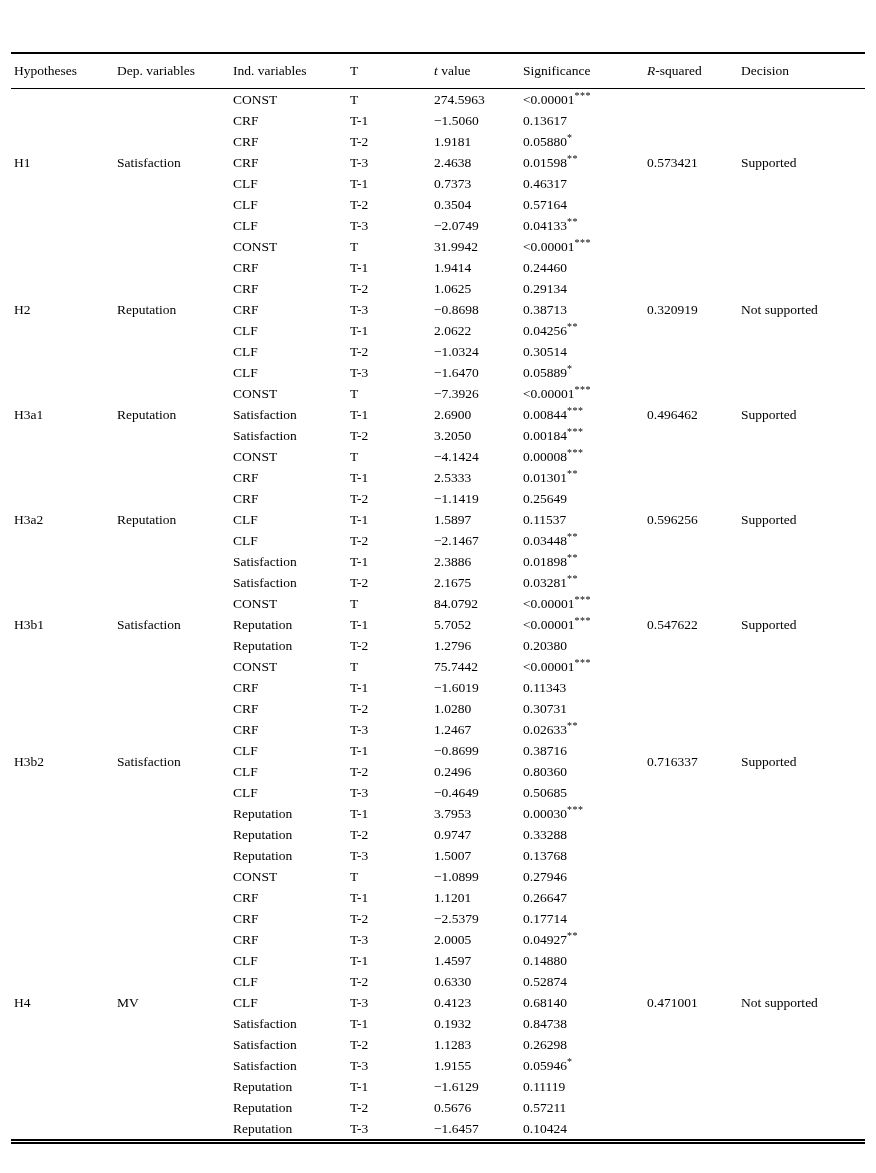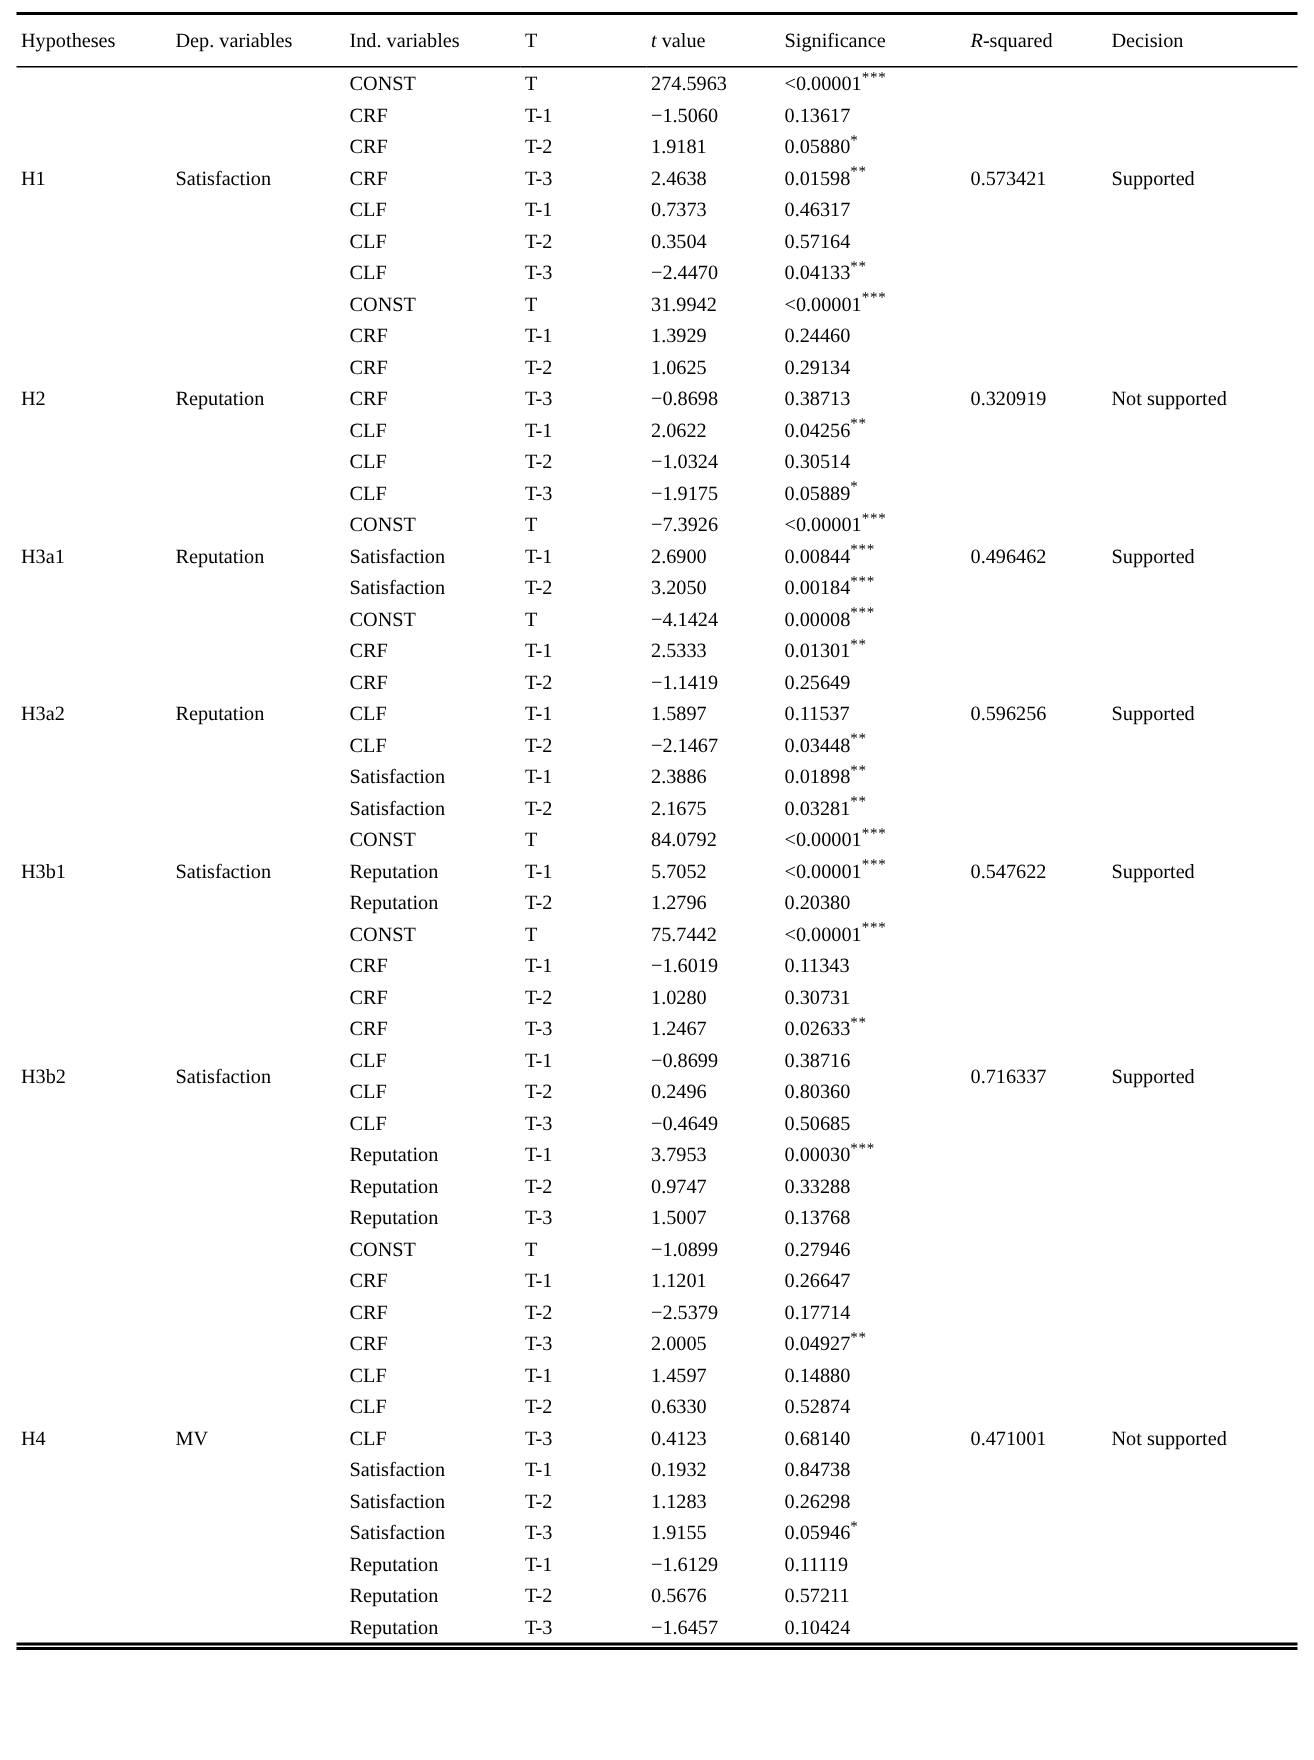--- a/index.html
+++ b/index.html
@@ -12,20 +12,21 @@
     height: 1173px;
     box-sizing: border-box;
     padding: 8px 11px 0 11px;
     background: #ffffff;
     color: #000000;
     font-family: "Liberation Serif", serif;
   }
   .table-frame {
     border-top: 2px solid #000;
     border-bottom: 5px double #000;
+    margin-top: 44px;
   }
   table {
     width: 100%;
     border-collapse: collapse;
     table-layout: fixed;
   }
   thead th {
     text-align: left;
     font-weight: normal;
     font-size: 13.5px;
@@ -121,37 +122,37 @@
           </tr>
           <tr>
             <td>CLF</td>
             <td>T-2</td>
             <td>0.3504</td>
             <td>0.57164</td>
           </tr>
           <tr>
             <td>CLF</td>
             <td>T-3</td>
-            <td>−2.4470</td>
+            <td>−2.0749</td>
             <td>0.04133<sup>**</sup></td>
           </tr>
           <tr class="group-first">
             <td rowspan="7" class="mid">H2</td>
             <td rowspan="7" class="mid">Reputation</td>
             <td>CONST</td>
             <td>T</td>
             <td>31.9942</td>
             <td>&lt;0.00001<sup>***</sup></td>
             <td rowspan="7" class="mid">0.320919</td>
             <td rowspan="7" class="mid">Not supported</td>
           </tr>
           <tr>
             <td>CRF</td>
             <td>T-1</td>
-            <td>1.3929</td>
+            <td>1.9414</td>
             <td>0.24460</td>
           </tr>
           <tr>
             <td>CRF</td>
             <td>T-2</td>
             <td>1.0625</td>
             <td>0.29134</td>
           </tr>
           <tr>
             <td>CRF</td>
@@ -167,21 +168,21 @@
           </tr>
           <tr>
             <td>CLF</td>
             <td>T-2</td>
             <td>−1.0324</td>
             <td>0.30514</td>
           </tr>
           <tr>
             <td>CLF</td>
             <td>T-3</td>
-            <td>−1.9175</td>
+            <td>−1.6470</td>
             <td>0.05889<sup>*</sup></td>
           </tr>
           <tr class="group-first">
             <td rowspan="3" class="mid">H3a1</td>
             <td rowspan="3" class="mid">Reputation</td>
             <td>CONST</td>
             <td>T</td>
             <td>−7.3926</td>
             <td>&lt;0.00001<sup>***</sup></td>
             <td rowspan="3" class="mid">0.496462</td>

